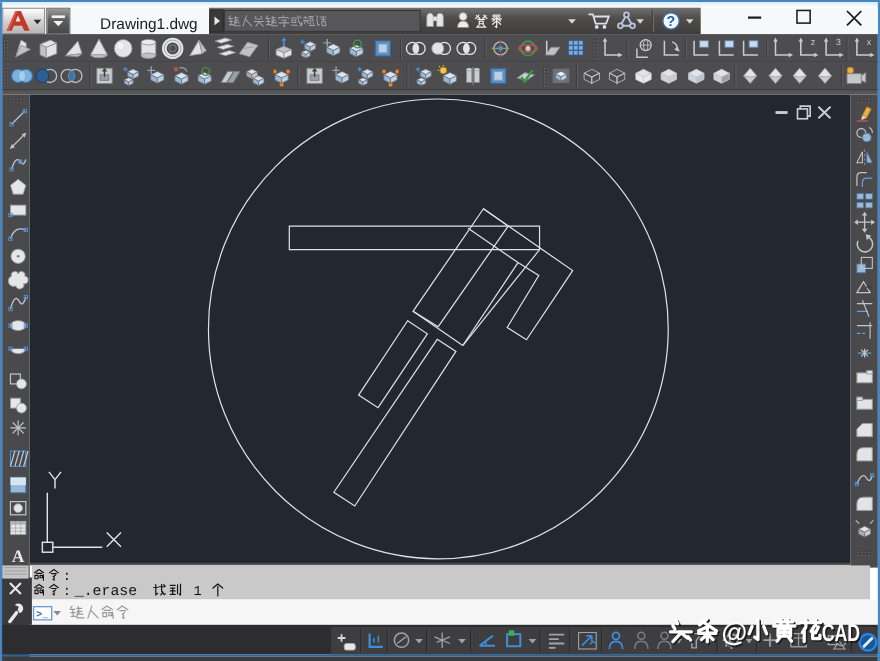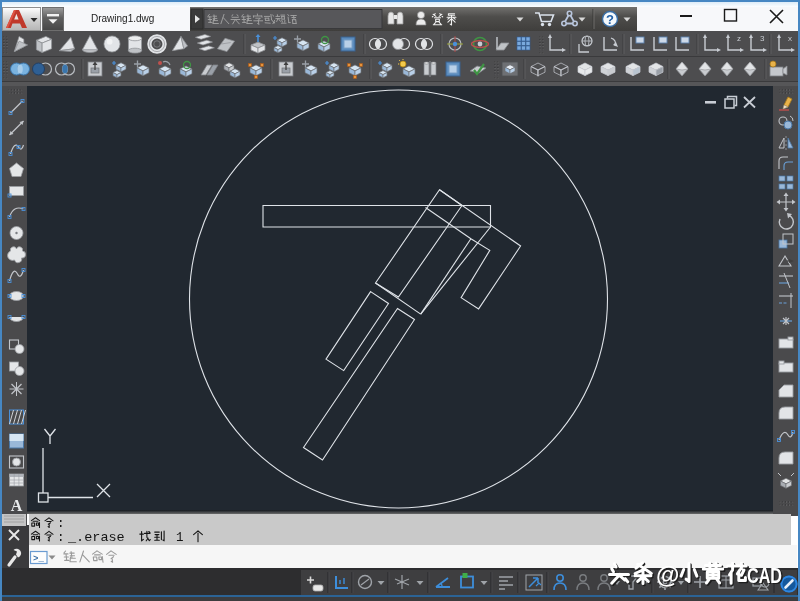--- a/index.html
+++ b/index.html
@@ -14,21 +14,21 @@
     <path d="M4 21 L12 3 L17 3 L25 21 L20 21 L18 16.5 L10.5 16.5 L8.8 21 Z" fill="#c0392b"></path>
     <path d="M12.2 12.5 L16.6 12.5 L14.4 6.8 Z" fill="#e8e5e0"></path>
     <path d="M4 21 L12 3 L14 3 L6 21 Z" fill="#e05545"></path>
     <polygon points="28.5,11.0 35.5,11.0 32.0,15.0" fill="#2a2a2a"></polygon>
   </svg>
 <div class="abs" style="left:42px;top:7px;width:22px;height:24px;background:linear-gradient(#9a9a9a,#5f5f5f 45%,#474747);border:1px solid #6e6e6e;box-sizing:border-box;"></div>
 <svg class="abs" style="left:42px;top:7px" width="22" height="24" viewBox="0 0 22 24">
     <rect x="5" y="7" width="12" height="2.4" fill="#f2f2f2"></rect>
     <polygon points="6.5,12.2 15.5,12.2 11.0,16.8" fill="#f2f2f2"></polygon>
   </svg>
-<div class="abs" style="left:91px;top:13px;font-size:10px;color:#1c1c1c;">Drawing1.dwg</div>
+<div class="abs" style="left:91px;top:13px;font-size:14px;color:#1c1c1c;">Drawing1.dwg</div>
 <div class="abs" style="left:190px;top:7px;width:447px;height:24px;background:linear-gradient(#72716f,#4e4d4b 40%,#3f3e3c);"></div>
 <svg class="abs" style="left:190px;top:7px" width="447" height="24" viewBox="0 0 447 24">
     <rect x="1" y="2" width="12" height="20" fill="#3a3a3a" stroke="#2c2c2c" stroke-width="1"></rect>
     <polygon points="5.0,8.0 10.0,12.0 5.0,16.0" fill="#e8e8e8"></polygon>
     <rect x="14" y="2.5" width="178" height="19" fill="#57575a" stroke="#39393b" stroke-width="1"></rect>
     <line x1="14" y1="2.5" x2="192" y2="2.5" stroke="#303032" stroke-width="1" stroke-linecap="butt"></line>
     <path d="M19.4 7.4L18.0 9.0M17.9 9.9L21.4 9.9M19.7 9.9L20.3 15.4M18.2 12.5L21.7 12.5M18.6 15.4L22.1 15.4M24.0 7.9L24.7 13.6M22.9 9.2L26.6 9.2M23.1 11.4L26.9 11.4M23.2 13.6L27.6 13.6M23.5 12.5L23.1 16.5M23.1 16.5L28.4 16.5" stroke="#a2a2a2" stroke-width="0.94" fill="none" stroke-linecap="round"></path>
     <path d="M34.0 7.4L30.9 16.7M33.3 10.7L38.8 16.7" stroke="#a2a2a2" stroke-width="0.94" fill="none" stroke-linecap="round"></path>
     <path d="M42.7 7.7L41.9 9.0M47.1 7.7L48.1 9.0M42.1 10.3L48.3 10.3M41.0 12.5L49.8 12.5M45.4 12.5L42.7 16.9M45.4 12.5L49.3 16.9" stroke="#a2a2a2" stroke-width="0.94" fill="none" stroke-linecap="round"></path>
     <path d="M53.3 7.4L51.9 9.0M51.8 9.9L55.3 9.9M53.6 9.9L54.2 15.4M52.1 12.5L55.6 12.5M52.5 15.4L56.0 15.4M57.9 7.9L58.6 13.6M56.8 9.2L60.5 9.2M57.0 11.4L60.8 11.4M57.1 13.6L61.5 13.6M57.4 12.5L57.0 16.5M57.0 16.5L62.3 16.5" stroke="#a2a2a2" stroke-width="0.94" fill="none" stroke-linecap="round"></path>

